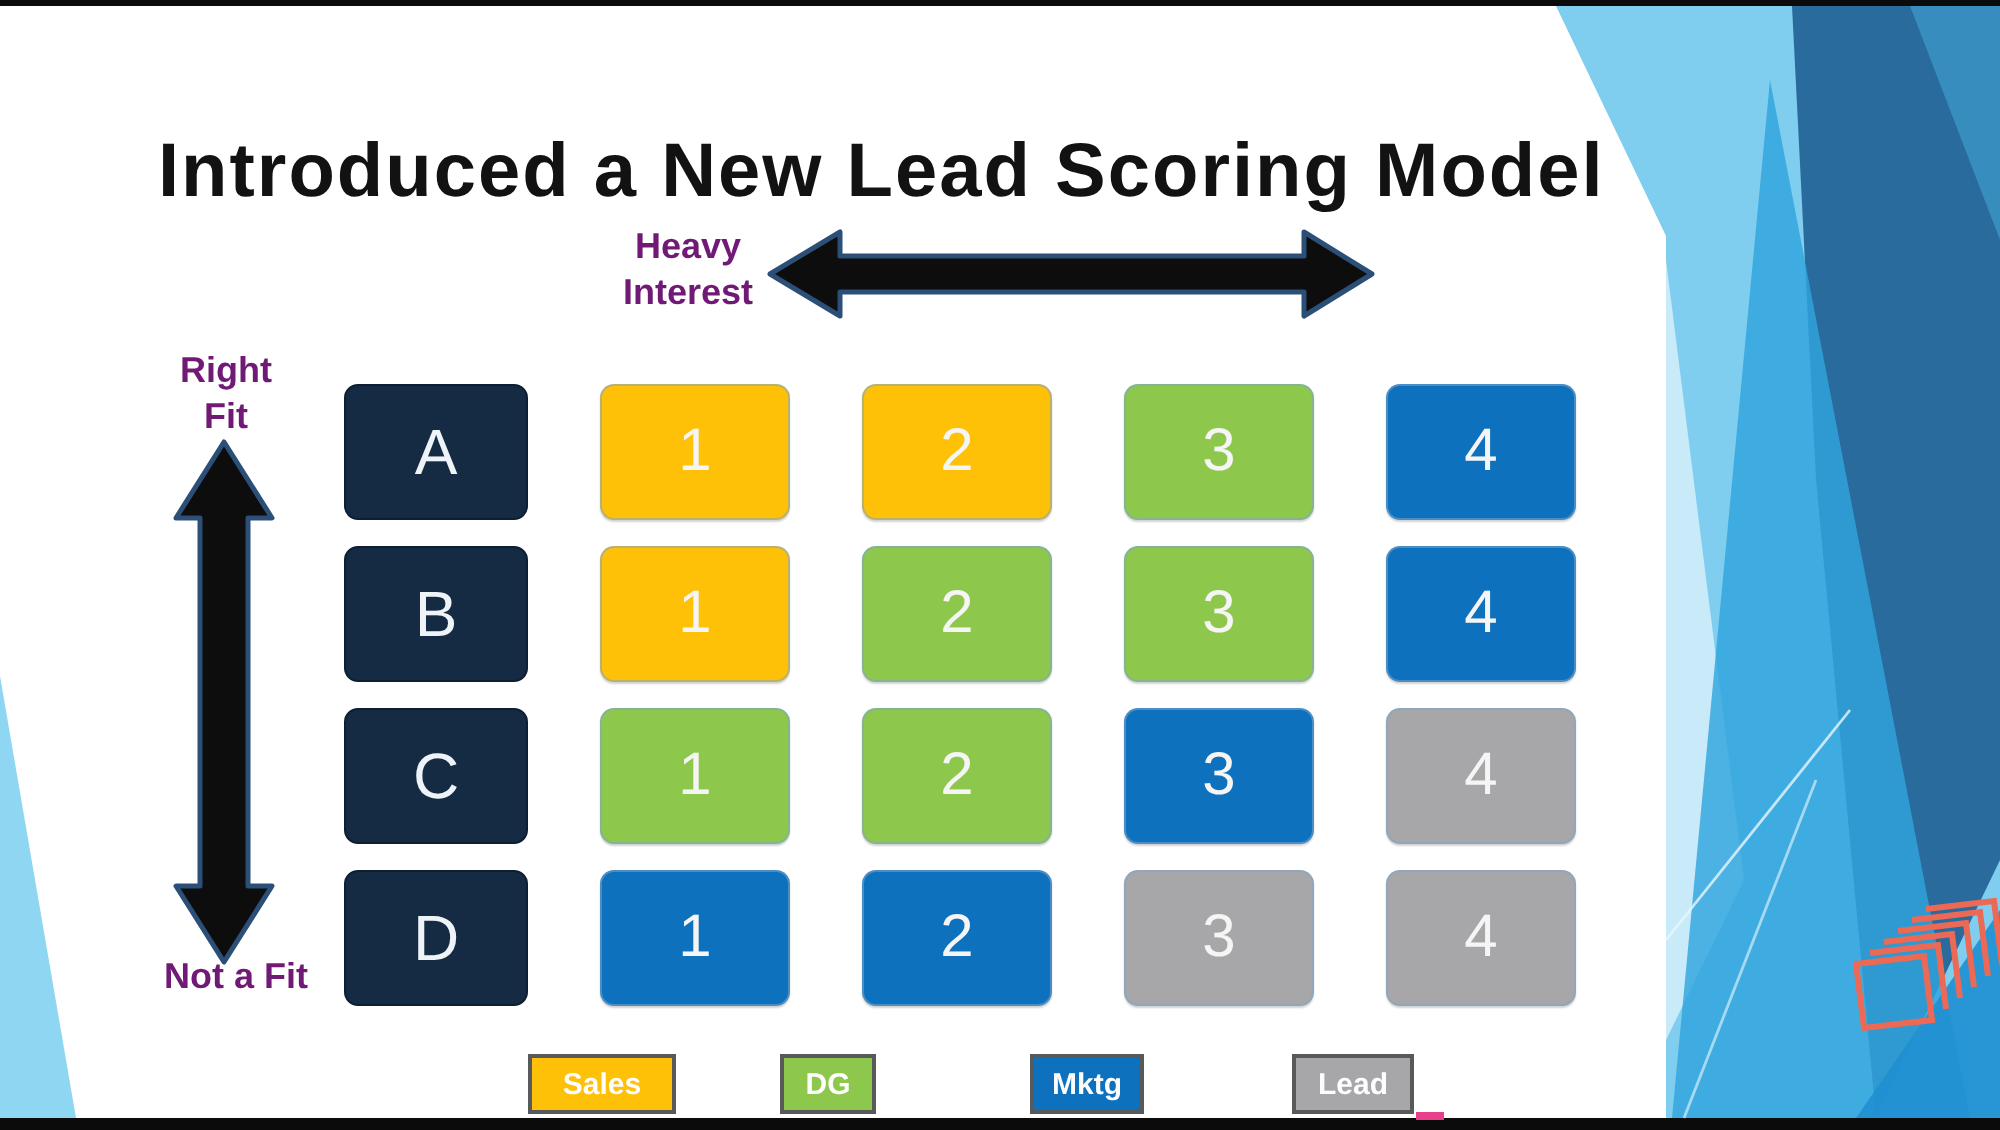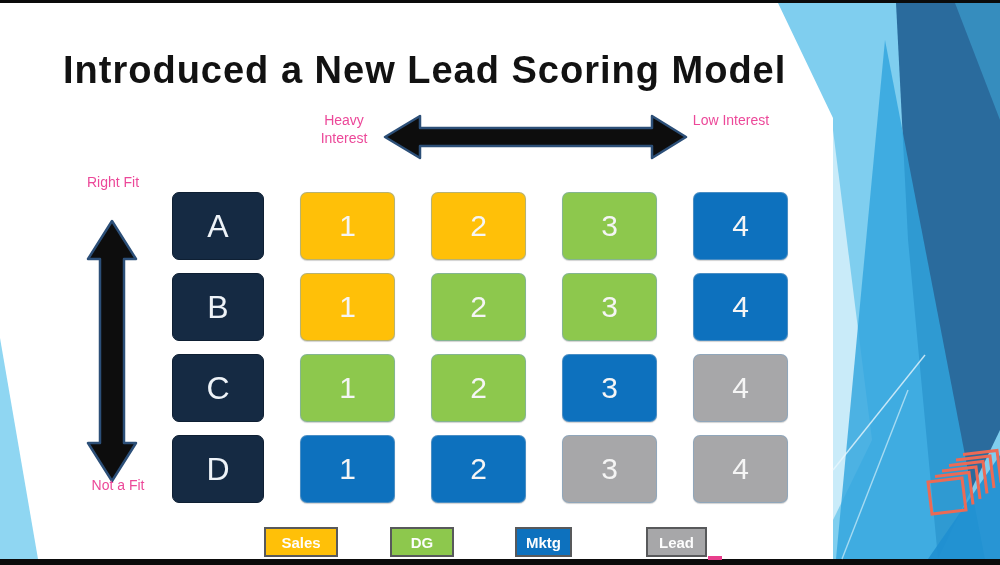--- a/index.html
+++ b/index.html
@@ -2,25 +2,25 @@
 <html><head>
 <meta charset="utf-8">
 <style>
   html,body{margin:0;padding:0;background:#222;}
   .stage{
     position:relative;width:1000px;height:565px;overflow:hidden;background:#fff;
     font-family:"Liberation Sans","DejaVu Sans",sans-serif;
   }
   .bg{position:absolute;left:0;top:0;width:1000px;height:565px;}
   .title{
-    position:absolute;left:63px;top:49px;margin:0;
+    position:absolute;left:63px;top:49px;margin:16px;
     font-size:38px;font-weight:bold;letter-spacing:1px;color:#121212;
   }
   .axis-label{
-    position:absolute;font-weight:normal;color:#ec4899;font-size:14px;line-height:1.25;text-align:center;
+    position:absolute;font-weight:bold;color:#701a75;font-size:18px;line-height:1.25;text-align:center;
   }
   .lbl-heavy{left:303px;top:112px;width:82px;}
   .lbl-low{left:690px;top:112px;width:82px;}
   .lbl-rightfit{left:82px;top:174px;width:62px;text-align:center;}
   .lbl-notafit{left:53px;top:477px;width:130px;white-space:nowrap;}
   .grid{position:absolute;left:172px;top:192px;display:flex;flex-direction:column;gap:15px;}
   .grid-row{display:flex;gap:36px;height:66px;}
   .row-label{
     width:90px;height:66px;background:#152A43;border:1px solid #0e1f33;border-radius:7px;
     display:flex;align-items:center;justify-content:center;
@@ -35,21 +35,21 @@
   [data-cat="sales"]{background:#FFC008;}
   [data-cat="dg"]{background:#8DC84D;}
   [data-cat="mktg"]{background:#0D71BE;}
   [data-cat="dead"]{background:#A7A7A9;}
   .legend-item{
     position:absolute;top:527px;height:30px;border:2px solid #58595B;box-sizing:border-box;
     display:flex;align-items:center;justify-content:center;
     color:#fdfdfd;font-size:15px;font-weight:bold;
   }
   .legend-sales{left:264px;width:74px;text-align:right;}
-  .legend-dg{left:390px;width:64px;}
+  .legend-dg{left:390px;width:48px;}
   .legend-mktg{left:515px;width:57px;}
   .legend-dead{left:646px;width:61px;}
   .logo-text{
     position:absolute;left:738px;top:482px;
     font-size:42px;font-weight:bold;letter-spacing:-1px;color:#0d0d0d;line-height:1;
   }
   .logo-icon{position:absolute;left:918px;top:448px;}
   .pink-mark{position:absolute;left:708px;top:556px;width:14px;height:4px;background:#E83E8C;}
 </style>
 </head>
@@ -69,21 +69,20 @@
     <path d="M833,470 L925,355" stroke="#E8F6FC" stroke-width="1.4" opacity="0.8" fill="none"></path>
     <path d="M842,559 L908,390" stroke="#BFE6F6" stroke-width="1.4" opacity="0.8" fill="none"></path>
     <polygon points="0,338 38,559 0,559" fill="#8FD6F2"></polygon>
     <path d="M385,137 L420,116 L420,128 L652,128 L652,116 L686,137 L652,158 L652,146 L420,146 L420,158 Z" fill="#0D0D0D" stroke="#2C4F78" stroke-width="2.5" stroke-linejoin="round"></path>
     <path d="M112,221 L136,259 L124,259 L124,443 L136,443 L112,481 L88,443 L100,443 L100,259 L88,259 Z" fill="#0D0D0D" stroke="#2C4F78" stroke-width="2.5" stroke-linejoin="round"></path>
   </svg>
 
   <h1 class="title">Introduced a New Lead Scoring Model</h1>
 
   <div class="axis-label lbl-heavy">Heavy Interest</div>
-  <div class="axis-label lbl-low">Low Interest</div>
   <div class="axis-label lbl-rightfit">Right Fit</div>
   <div class="axis-label lbl-notafit">Not a Fit</div>
 
   <div class="grid">
     <div class="grid-row">
       <div class="row-label">A</div>
       <div class="cell" data-cat="sales">1</div>
       <div class="cell" data-cat="sales">2</div>
       <div class="cell" data-cat="dg">3</div>
       <div class="cell" data-cat="mktg">4</div>

